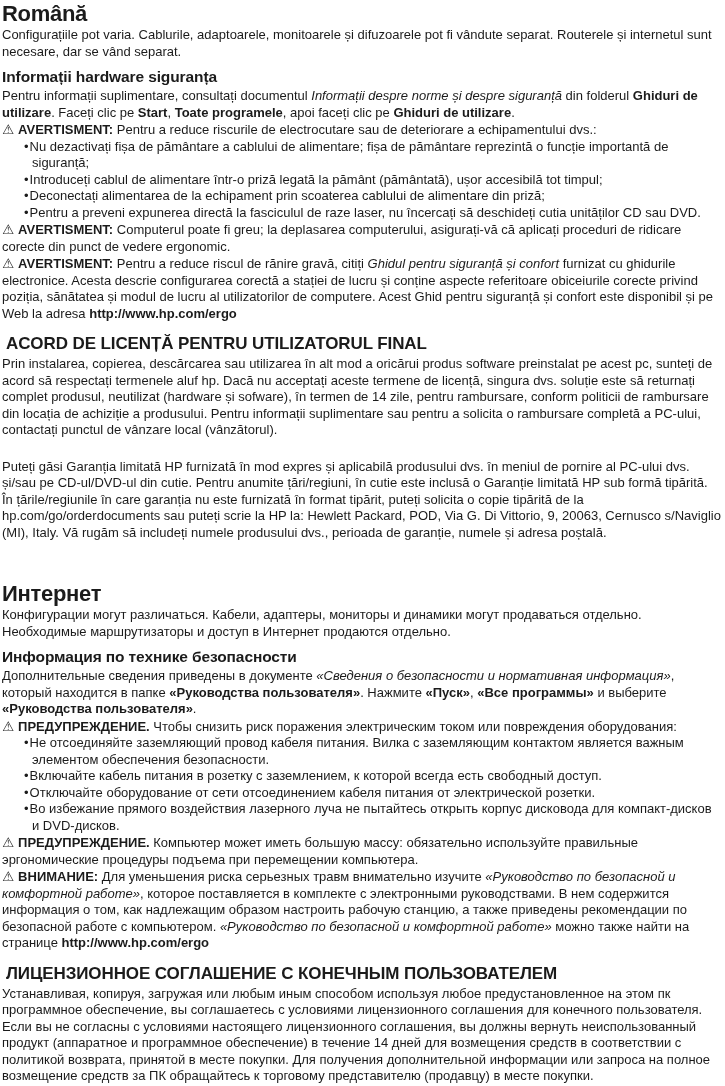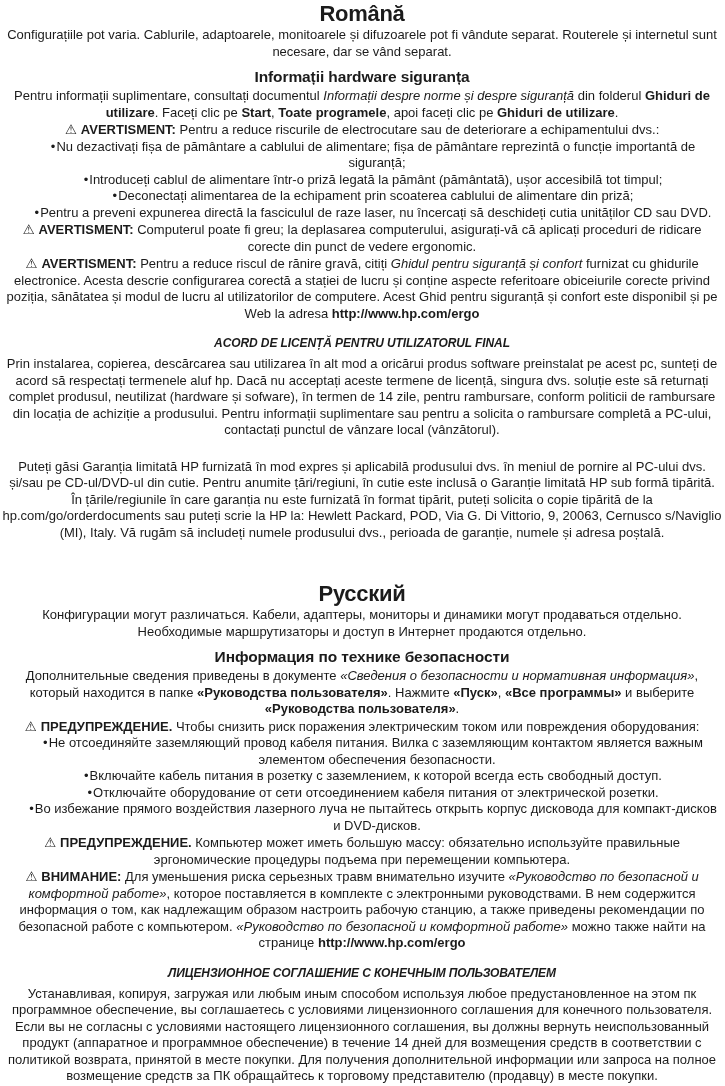--- a/index.html
+++ b/index.html
@@ -3,25 +3,24 @@
 <meta charset="utf-8">
 <style>
   html,body{margin:0;padding:0;background:#ffffff;}
   body{width:725px;height:1086px;overflow:hidden;}
   .page{
     width:725px;height:1086px;box-sizing:border-box;
     padding:1px 3px 0 2px;
     font-family:"Liberation Sans",sans-serif;
     font-size:13px;line-height:16.5px;color:#1b1b1b;
     background:#ffffff;
-    text-align:center;
   }
   h1{font-size:22px;line-height:25px;margin:0;font-weight:700;letter-spacing:-0.3px;}
   h2{font-size:15.5px;line-height:19px;margin:7px 0 2px;font-weight:700;letter-spacing:-0.1px;}
-  h2.eula{font-size:12px;line-height:21px;margin:11px 11px 2px;font-style:italic;}
+  h2.eula{font-size:17px;line-height:21px;margin:11px 4px 2px;}
   p{margin:0;}
   p.intro{margin:1px 0 6px;}
   p.sp{margin-top:20px;}
   ul.bullets{list-style:none;margin:0;padding:0 0 0 30px;}
   ul.bullets li{text-indent:-8px;}
   .blt{margin-right:1px;}
   .wicon{font-family:"DejaVu Sans",sans-serif;font-size:13.5px;margin-right:4px;font-weight:700;}
   .b{font-weight:700;}
   .i{font-style:italic;}
   section.ru{margin-top:40px;}
@@ -49,21 +48,21 @@
     <p class="warn"><span class="wicon">⚠</span><span class="b">AVERTISMENT:</span><span> Computerul poate fi greu; la deplasarea computerului, asigurați-vă că aplicați proceduri de ridicare corecte din punct de vedere ergonomic.</span></p>
 
     <p class="warn"><span class="wicon">⚠</span><span class="b">AVERTISMENT:</span><span><span> Pentru a reduce riscul de rănire gravă, citiți </span><span class="i">Ghidul pentru siguranță și confort</span><span> furnizat cu ghidurile electronice. Acesta descrie configurarea corectă a stației de lucru și conține aspecte referitoare obiceiurile corecte privind poziția, sănătatea și modul de lucru al utilizatorilor de computere. Acest Ghid pentru siguranță și confort este disponibil și pe Web la adresa </span><span class="b">http://www.hp.com/ergo</span></span></p>
 
     <h2 class="eula">ACORD DE LICENȚĂ PENTRU UTILIZATORUL FINAL</h2>
     <p>Prin instalarea, copierea, descărcarea sau utilizarea în alt mod a oricărui produs software preinstalat pe acest pc, sunteți de acord să respectați termenele aluf hp. Dacă nu acceptați aceste termene de licență, singura dvs. soluție este să returnați complet produsul, neutilizat (hardware și sofware), în termen de 14 zile, pentru rambursare, conform politicii de rambursare din locația de achiziție a produsului. Pentru informații suplimentare sau pentru a solicita o rambursare completă a PC-ului, contactați punctul de vânzare local (vânzătorul).</p>
     <p class="sp">Puteți găsi Garanția limitată HP furnizată în mod expres și aplicabilă produsului dvs. în meniul de pornire al PC-ului dvs. și/sau pe CD-ul/DVD-ul din cutie. Pentru anumite țări/regiuni, în cutie este inclusă o Garanție limitată HP sub formă tipărită. În țările/regiunile în care garanția nu este furnizată în format tipărit, puteți solicita o copie tipărită de la hp.com/go/orderdocuments sau puteți scrie la HP la: Hewlett Packard, POD, Via G. Di Vittorio, 9, 20063, Cernusco s/Naviglio (MI), Italy. Vă rugăm să includeți numele produsului dvs., perioada de garanție, numele și adresa poștală.</p>
   </section>
 
   <section class="ru">
-    <h1>Русский</h1>
+    <h1>Интернет</h1>
     <p class="intro">Конфигурации могут различаться. Кабели, адаптеры, мониторы и динамики могут продаваться отдельно. Необходимые маршрутизаторы и доступ в Интернет продаются отдельно.</p>
 
     <h2>Информация по технике безопасности</h2>
     <p><span>Дополнительные сведения приведены в документе </span><span class="i">«Сведения о безопасности и нормативная информация»</span><span>, который находится в папке </span><span class="b">«Руководства пользователя»</span><span>. Нажмите </span><span class="b">«Пуск»</span><span>, </span><span class="b">«Все программы»</span><span> и выберите </span><span class="b">«Руководства пользователя»</span><span>.</span></p>
 
     <p class="warn"><span class="wicon">⚠</span><span class="b">ПРЕДУПРЕЖДЕНИЕ.</span><span> Чтобы снизить риск поражения электрическим током или повреждения оборудования:</span></p>
     <ul class="bullets">
       <li><span class="blt">•</span><span>Не отсоединяйте заземляющий провод кабеля питания. Вилка с заземляющим контактом является важным элементом обеспечения безопасности.</span></li>
       <li><span class="blt">•</span><span>Включайте кабель питания в розетку с заземлением, к которой всегда есть свободный доступ.</span></li>
       <li><span class="blt">•</span><span>Отключайте оборудование от сети отсоединением кабеля питания от электрической розетки.</span></li>

